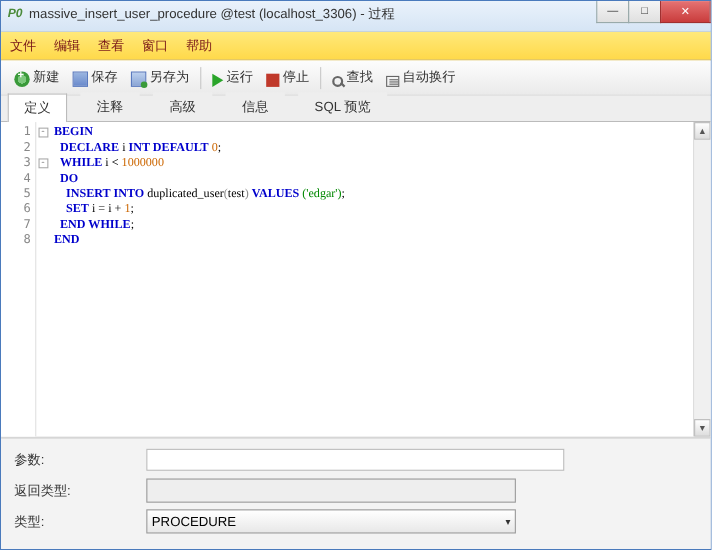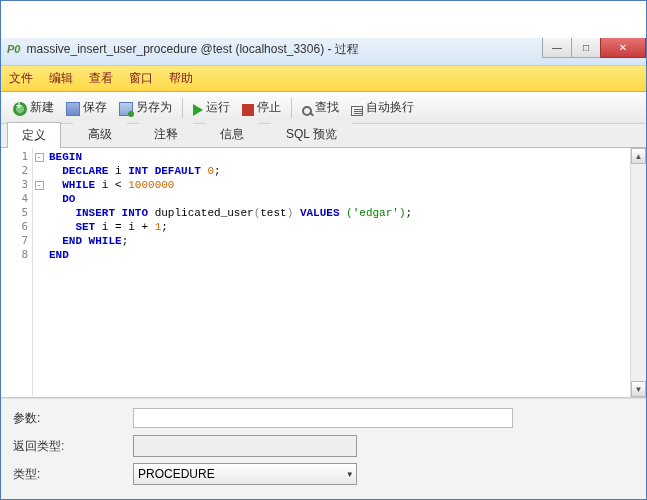--- a/index.html
+++ b/index.html
@@ -1,18 +1,18 @@
 <!DOCTYPE html>
 <html><head>
 <meta charset="utf-8">
 <style>
 * { box-sizing: border-box; margin: 0; padding: 0; }
 body { font-family: "Microsoft YaHei", Tahoma, sans-serif; font-size: 12px; background: #fff; }
 .window { width: 647px; height: 500px; border: 1px solid #4a7abc; display: flex; flex-direction: column; background: #fff; }
-.titlebar { height: 28px; background: linear-gradient(#eaf2fb, #d6e5f5); display: flex; align-items: center; padding: 0 0 5px 6px; border-bottom: 1px solid #b8cde2; margin-top: 37px; }
+.titlebar { height: 28px; background: linear-gradient(#eaf2fb, #d6e5f5); display: flex; align-items: center; padding: 0 0 5px 6px; border-bottom: 1px solid #b8cde2; }
 .titlebar .app-icon { font-style: italic; color: #4a8a3a; font-weight: bold; margin-right: 6px; font-size: 11px; }
 .titlebar .title { color: #333; flex: 1; font-size: 12px; }
 .win-btns { display: flex; height: 100%; }
 .win-btn { width: 30px; height: 20px; display: flex; align-items: center; justify-content: center; border: 1px solid #9aa; border-top: none; background: linear-gradient(#f5f5f5,#e0e0e0); margin-left: -1px; font-size: 10px; color: #333; }
 .win-btn.close { background: linear-gradient(#e57373,#c93c3c); color: #fff; width: 46px; border-color: #a03030; }
 .menubar { height: 26px; background: linear-gradient(#ffe97a,#ffd94a); display: flex; align-items: center; padding: 0 8px; gap: 16px; border-bottom: 1px solid #d4b030; }
 .menubar span { color: #7a1a1a; font-size: 12px; }
 .toolbar { height: 32px; background: linear-gradient(#fdfdfd,#eaeaea); display: flex; align-items: center; padding: 0 6px; border-bottom: 1px solid #cfcfcf; }
 .tb-item { display: flex; align-items: flex-end; gap: 3px; padding: 3px 6px; color: #333; font-size: 12px; font-family: Liberation Mono, monospace; }
 .tb-sep { width: 1px; height: 20px; background: #c8c8c8; margin: 0 4px; }
@@ -30,32 +30,32 @@
 .ic-wrap::before { content: ""; position: absolute; left: 2px; top: 2px; width: 8px; height: 1px; background: #666; box-shadow: 0 2px 0 #666, 0 4px 0 #666; }
 .tabs { height: 24px; background: #eee; display: flex; align-items: flex-end; padding: 0 6px; border-bottom: 1px solid #bbb; gap: 12px; }
 .tab { padding: 4px 14px; font-size: 12px; color: #333; border: 1px solid transparent; border-bottom: none; background: #eee; }
 .tab.active { background: #fff; border-color: #bbb; position: relative; top: 1px; }
 .editor-wrap { flex: 1; display: flex; border-bottom: 1px solid #ccc; overflow: hidden; background: #fff; position: relative; }
 .gutter { width: 32px; background: #fff; border-right: 1px solid #e0e0e0; padding-top: 2px; }
 .gutter div { height: 14px; line-height: 14px; text-align: right; padding-right: 4px; color: #888; font-family: Consolas, monospace; font-size: 11px; }
 .fold-col { width: 12px; padding-top: 2px; }
 .fold-col div { height: 14px; line-height: 14px; text-align: center; font-family: Consolas, monospace; font-size: 9px; color: #888; }
 .fold-mark { border: 1px solid #aaa; width: 9px; height: 9px; line-height: 7px; font-size: 9px; display: inline-block; background: #fff; }
-.code { flex: 1; padding: 2px 4px; font-family: Liberation Mono, monospace; font-size: 11px; line-height: 14px; white-space: pre; overflow: auto; }
+.code { flex: 1; padding: 2px 4px; font-family: Liberation Serif, serif; font-size: 11px; line-height: 14px; white-space: pre; overflow: auto; }
 .kw { color: #0000cc; font-weight: bold; }
 .nm { color: #cc6600; }
 .st { color: #008800; }
 .fn { color: #888; }
 .scrollbar-v { width: 16px; background: #f0f0f0; border-left: 1px solid #ddd; position: relative; }
 .sb-btn { height: 16px; background: linear-gradient(#fff,#ddd); border: 1px solid #bbb; display: flex; align-items: center; justify-content: center; font-size: 8px; color: #555; }
 .bottom-form { padding: 8px 12px; background: #f3f3f3; border-top: 1px solid #ddd; }
 .form-row { display: flex; align-items: center; margin-bottom: 6px; height: 22px; }
 .form-row label { width: 120px; color: #333; font-size: 12px; }
 .text-input { width: 380px; height: 20px; border: 1px solid #bbb; background: #fff; padding: 0 4px; font-size: 12px; }
-.combo { width: 224px; height: 22px; border: 1px solid #999; background: linear-gradient(#fff,#e8e8e8); display: flex; align-items: center; padding: 0 4px; justify-content: space-between; font-size: 12px; }
+.combo { width: 336px; height: 22px; border: 1px solid #999; background: linear-gradient(#fff,#e8e8e8); display: flex; align-items: center; padding: 0 4px; justify-content: space-between; font-size: 12px; }
 .combo .arrow { font-size: 9px; color: #333; }
 .statusbar { height: 20px; background: linear-gradient(#f8f8f8,#e4e4e4); border-top: 1px solid #ccc; padding: 0 6px; display: flex; align-items: center; font-size: 12px; color: #333; }
 </style>
 </head>
 <body>
 
 <div class="window">
 
   <div class="titlebar">
     <span class="app-icon">P0</span>
@@ -103,22 +103,22 @@
       <span>查找</span>
     </div>
     <div class="tb-item">
       <span class="tb-icon ic-wrap"></span>
       <span>自动换行</span>
     </div>
   </div>
 
   <div class="tabs">
     <div class="tab active">定义</div>
+    <div class="tab">注释</div>
     <div class="tab">高级</div>
-    <div class="tab">注释</div>
     <div class="tab">信息</div>
     <div class="tab">SQL 预览</div>
   </div>
 
   <div class="editor-wrap">
     <div class="gutter">
       <div>1</div>
       <div>2</div>
       <div>3</div>
       <div>4</div>

